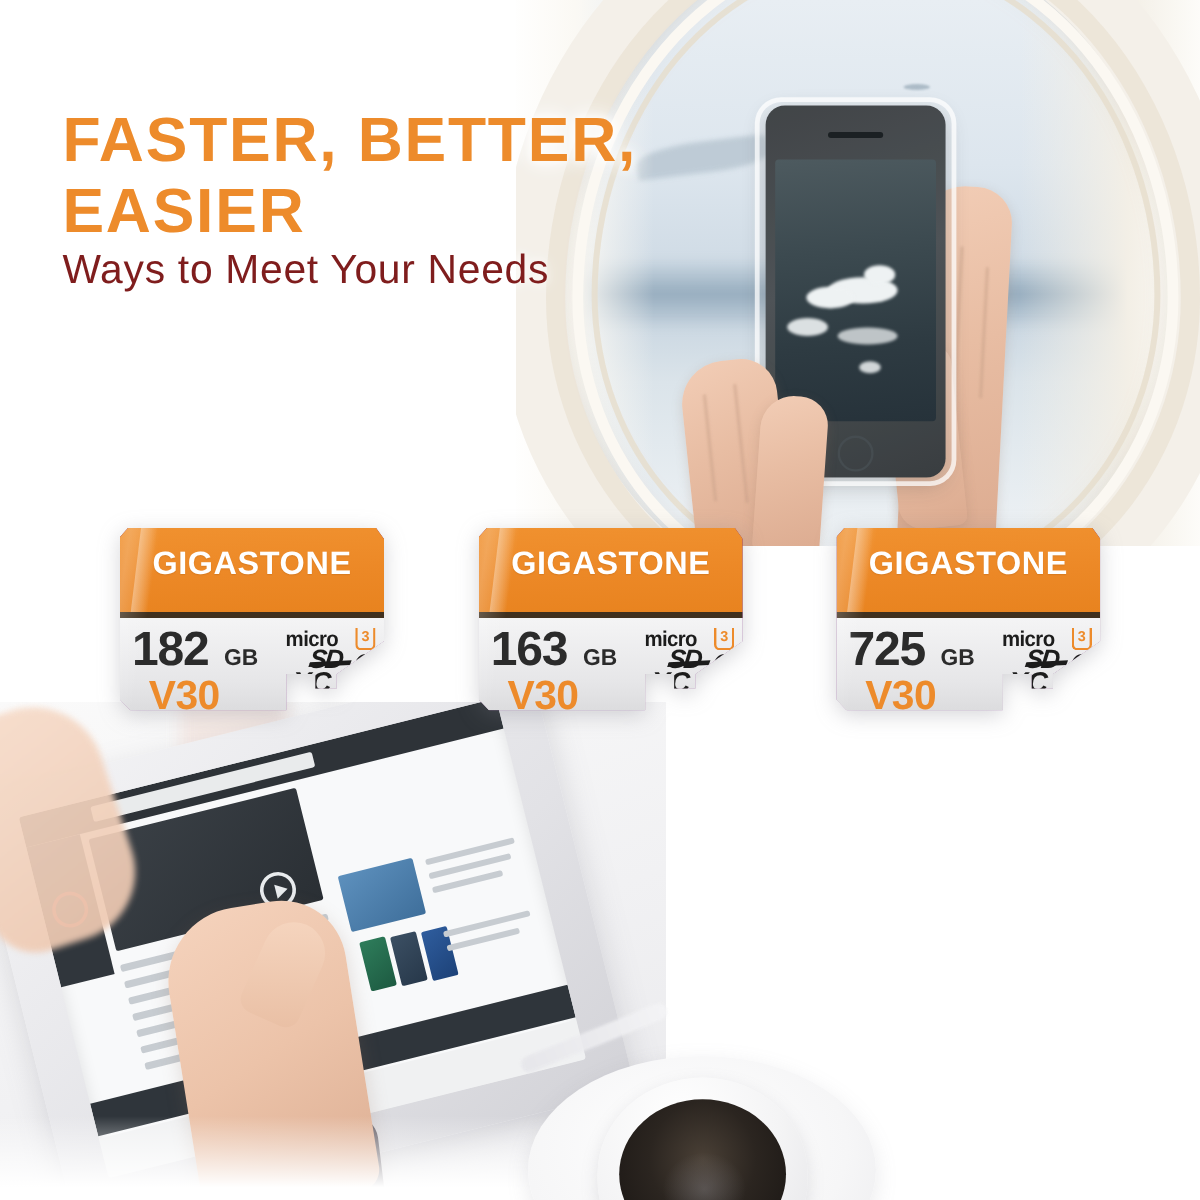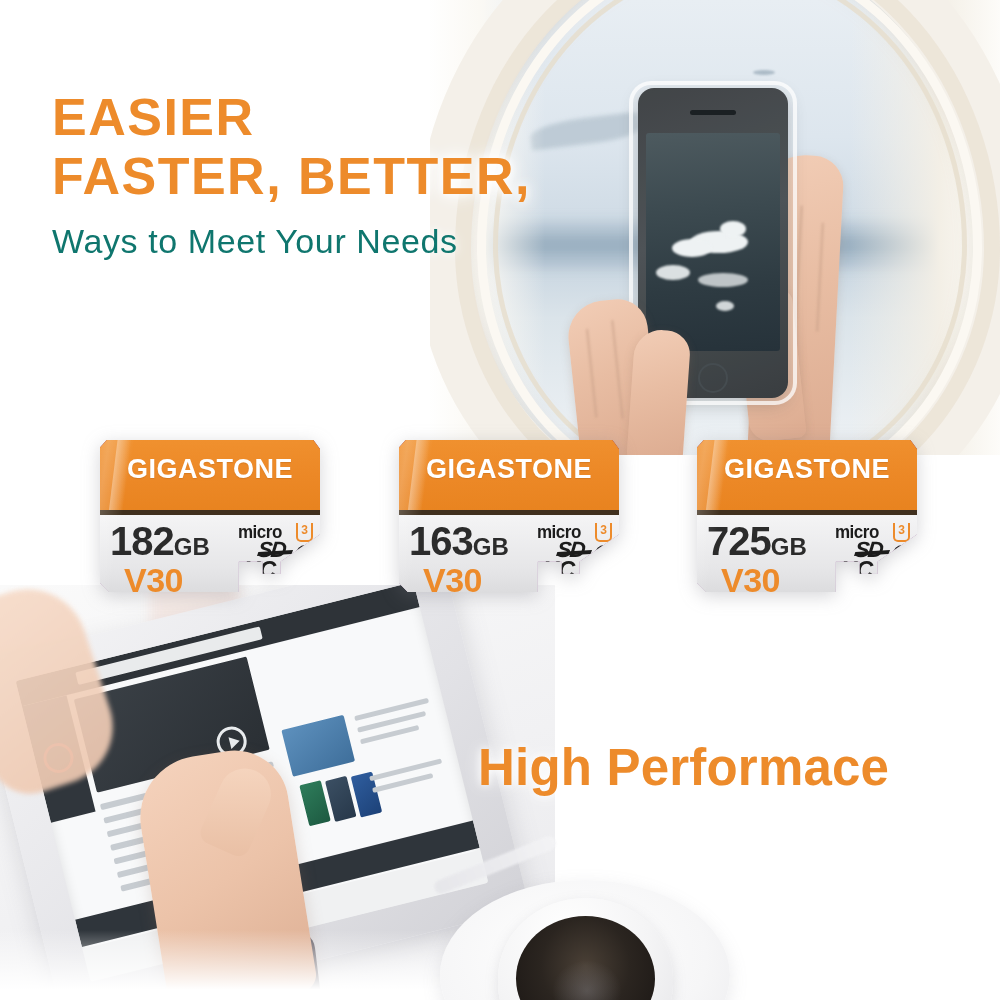--- a/index.html
+++ b/index.html
@@ -221,23 +221,23 @@
   }
 
   
   .headline {
     position: absolute; left: 52px; top: 88px; width: 480px;
     font-size: 52px; font-weight: bold; letter-spacing: 1.5px;
     line-height: 1.14; color: #ED8B2B; z-index: 30;
     text-shadow: 0 0 8px #fff, 0 0 16px #fff, 0 0 22px #fff;
   }
   .subhead {
-    position: absolute; left: 52px; top: 222px; width: 520px;
+    position: absolute; left: 52px; top: 206px; width: 520px;
     font-size: 34px; font-weight: normal; letter-spacing: .6px;
-    color: #0f766e; z-index: 30;
+    color: #7f1d1d; z-index: 30;
     text-shadow: 0 0 8px #fff, 0 0 16px #fff;
   }
   .perf-title {
     position: absolute; left: 478px; top: 738px; width: 500px;
     font-size: 51px; font-weight: bold; letter-spacing: .2px;
     color: #ED8B2B; z-index: 30;
     text-shadow: 0 0 9px #fff, 0 0 18px #fff;
   }
   .perf-sub {
     position: absolute; left: 478px; top: 800px; width: 520px;
@@ -283,21 +283,21 @@
   .sd-body-grad {
     position:absolute; inset:0;
     background: linear-gradient(180deg,#F4F4F5 0%, #E6E6E8 70%, #DCDCDE 100%);
   }
   .sd-cap {
     position:absolute; left: 10px; top: 6px; width: 128px;
     color:#2B2B2B; font-weight: bold; line-height: 1;
     display:flex; align-items: baseline;
   }
   .sd-cap .num { font-size: 40px; letter-spacing: -1px; }
-  .sd-cap .gb { font-size: 24px; margin-left: 0; }
+  .sd-cap .gb { font-size: 19px; margin-left: 13px; }
   .sd-v30 {
     position:absolute; left: 24px; top: 48px;
     color:#ED8B2B; font-weight: bold; font-size: 34px; line-height: 1; letter-spacing: -.5px;
   }
   
   .sd-logo { position:absolute; left: 138px; top: 8px; width: 78px; height: 72px; color:#1C1C1C; }
   .lg-micro {
     position:absolute; left: 0; top: 0; font-size: 17px; font-weight: bold;
     letter-spacing: -.5px; transform: scaleY(1.05);
   }
@@ -432,26 +432,25 @@
   <div class="white-wash-bottom-right"></div>
   <div class="white-fade-tablet-bot"></div>
 
   <div class="spoon"></div>
   <div class="coffee-saucer"></div>
   <div class="coffee-cup"></div>
   <div class="coffee-liquid"></div>
   <div class="coffee-sheen"></div>
 
   <div class="headline">
+    <div>FASTER, BETTER,</div>
     <div>EASIER</div>
-    <div>FASTER, BETTER,</div>
   </div>
   <div class="subhead">Ways to Meet Your Needs</div>
 
-  <div class="perf-title">High Performace</div>
 
   <div class="cards-row">
 
     <div class="sd-card c-a">
       <div class="sd-shape">
         <div class="sd-top">
           <div class="sd-top-gloss"></div>
         </div>
         <div class="sd-brand">GIGASTONE</div>
         <div class="sd-rule"></div>

